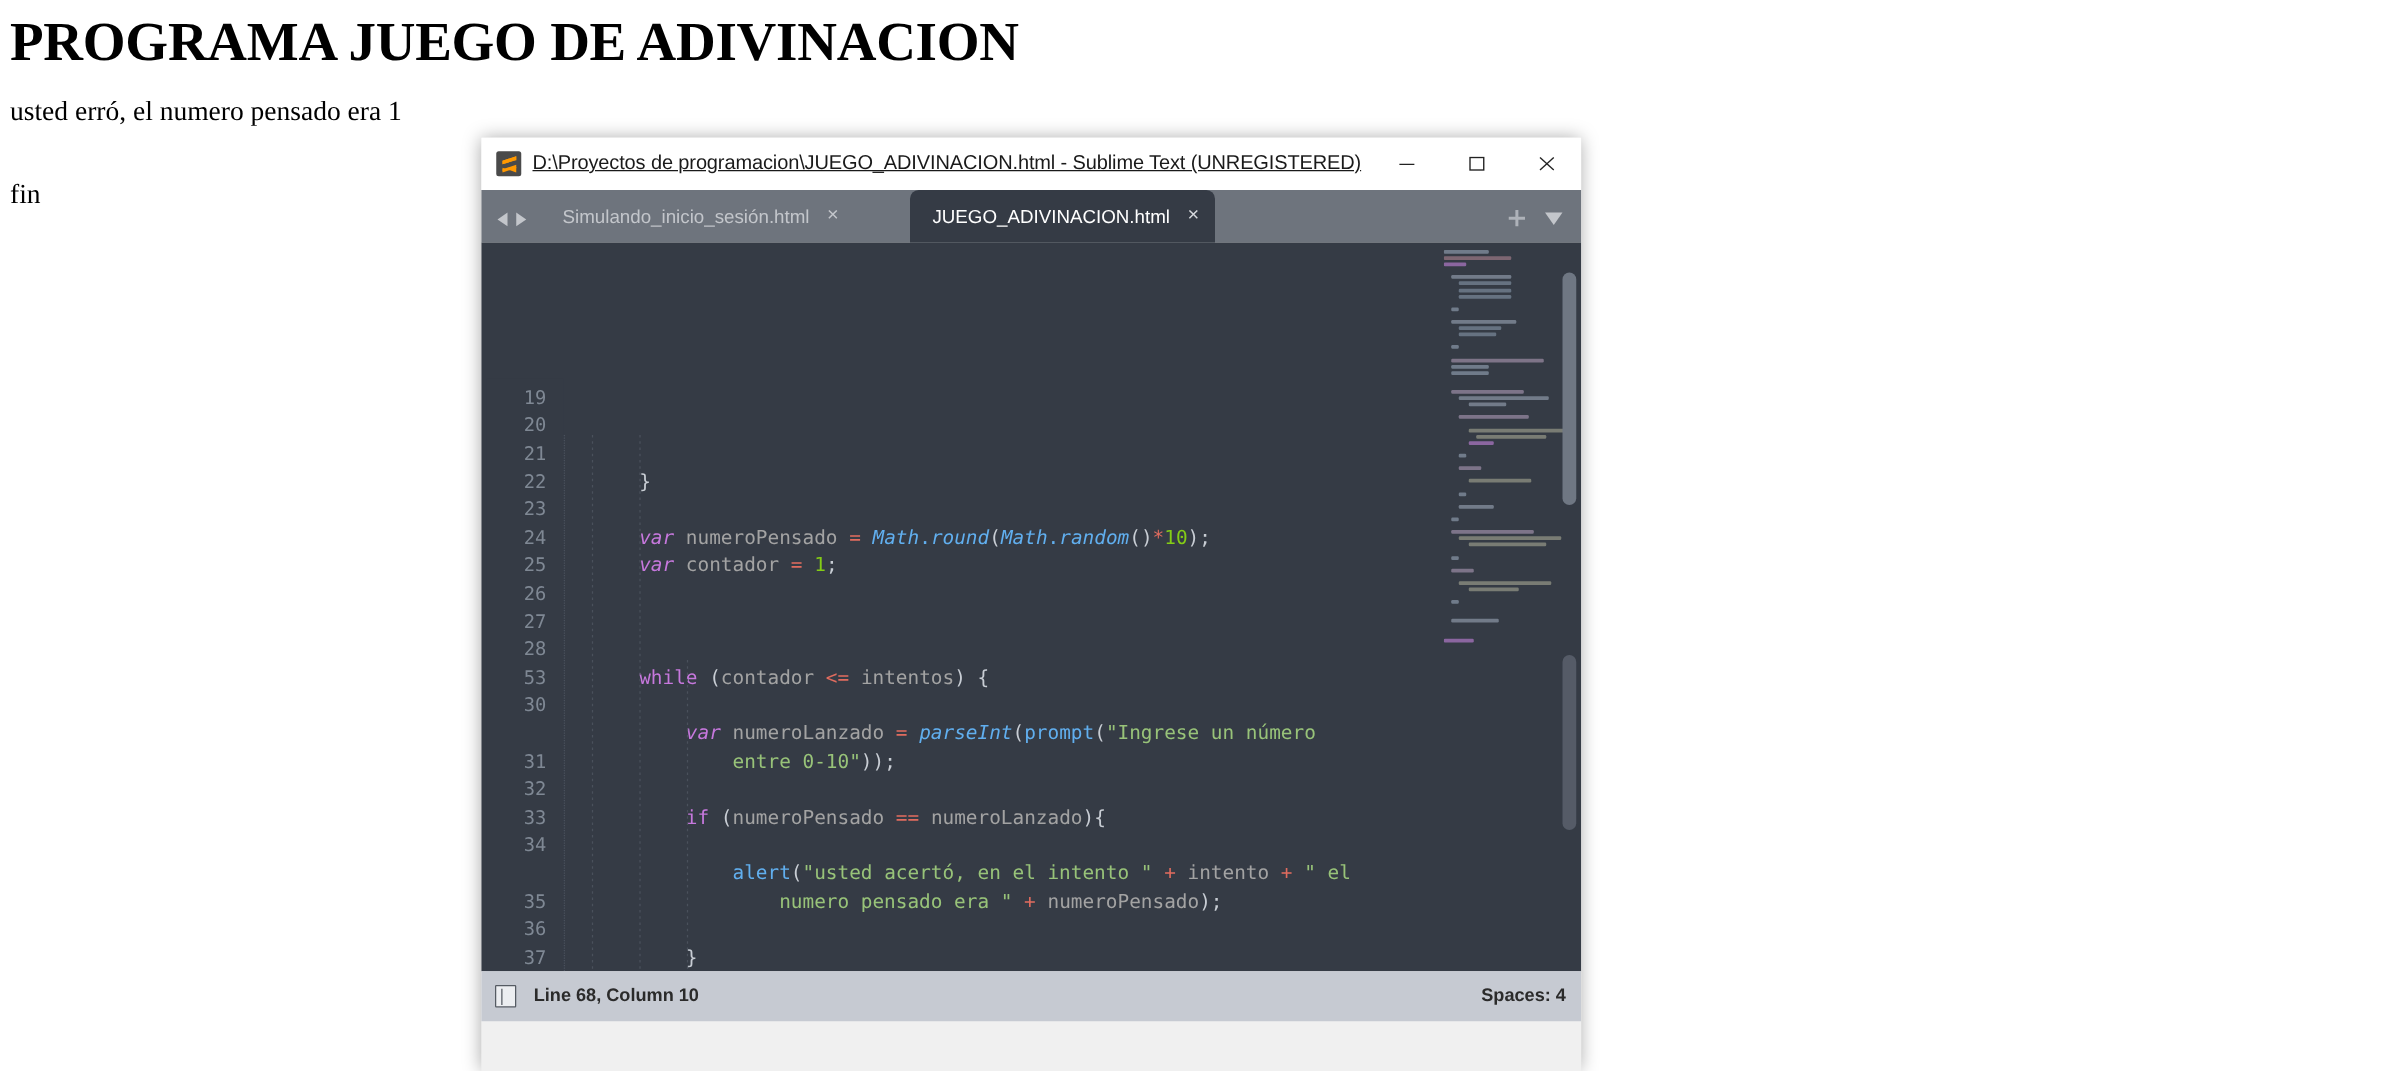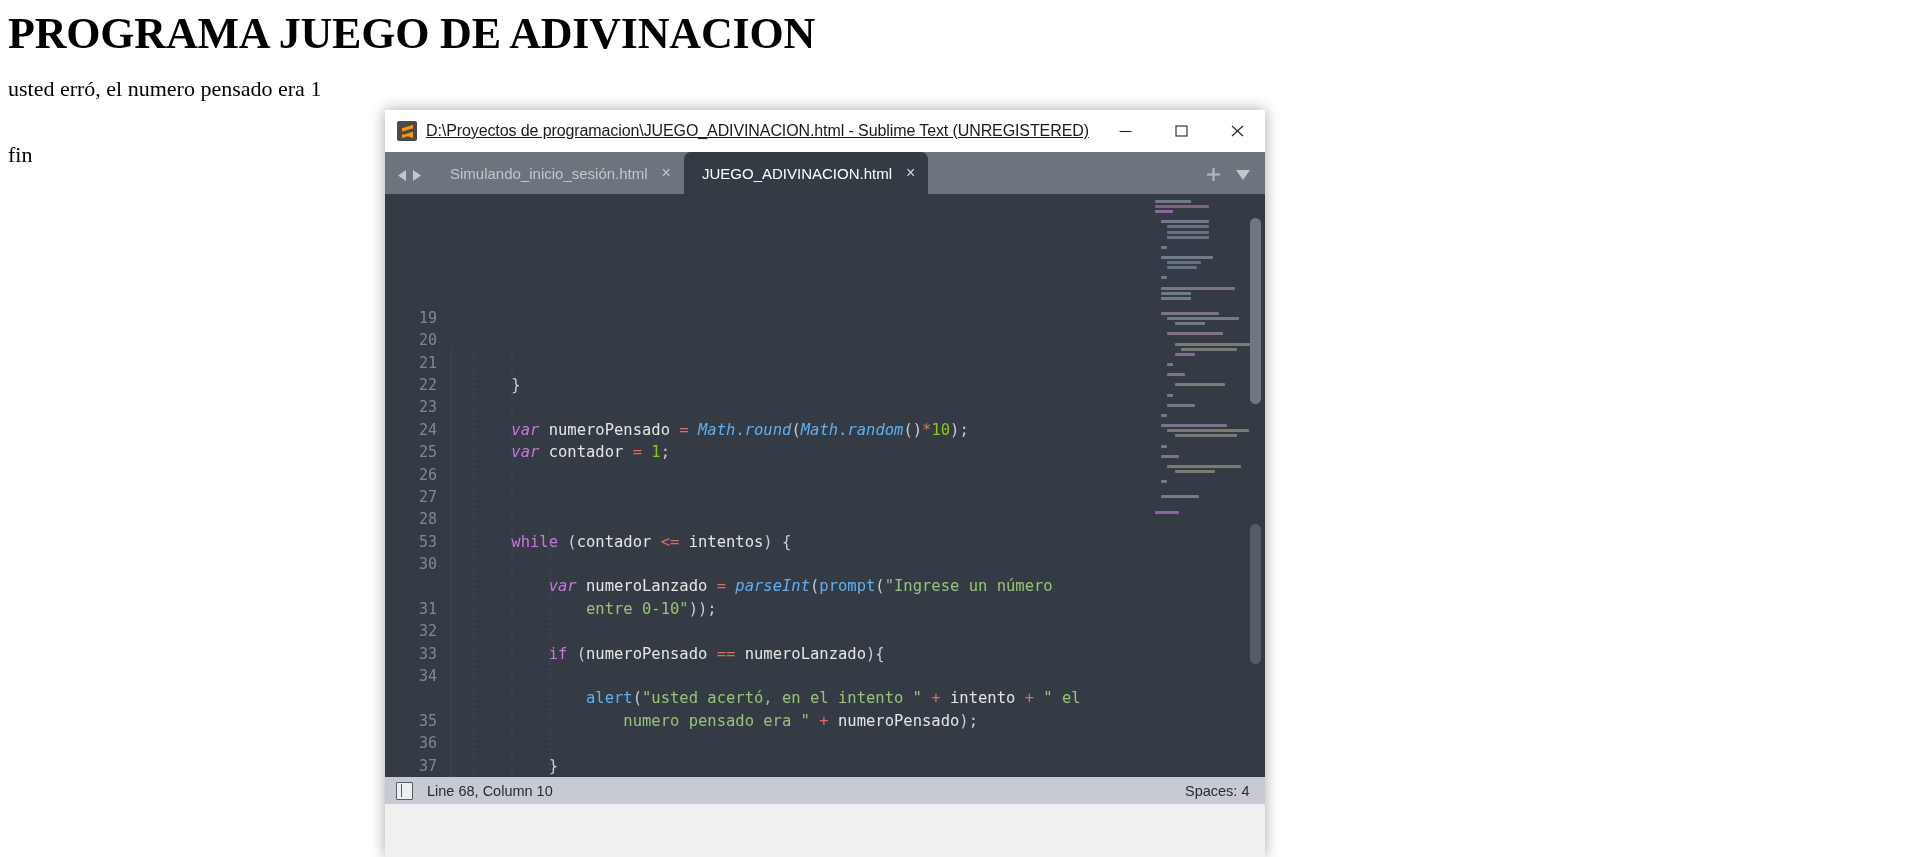--- a/index.html
+++ b/index.html
@@ -145,20 +145,21 @@
     color: #c3c6cb;
     white-space: nowrap;
     cursor: default;
     background: transparent;
   }
   .tab.active {
     background: #353b45;
     color: #ffffff;
     border-top-left-radius: 7px;
     border-top-right-radius: 7px;
+    margin-left: 44px;
   }
   .tab .tab-label { margin-right: 14px; }
   .tab .tab-close {
     font-size: 16px;
     color: #c3c6cb;
     line-height: 1;
     cursor: default;
   }
   .tab.active .tab-close { color: #d6d9dd; }
   .tab-bar-right {
@@ -223,21 +224,21 @@
   }
   
   .t-kw   { color: #c678dd; font-style: italic; }
   .t-kw2  { color: #c678dd; }
   .t-fn   { color: #61afef; font-style: italic; }
   .t-call { color: #61afef; }
   .t-str  { color: #98c379; }
   .t-num  { color: #84cc16; }
   .t-op   { color: #e06c5f; }
   .t-punc { color: #c8cdd4; }
-  .t-var  { color: #e5e5e5; }
+  .t-var  { color: #a3a3a3; }
 
   
   .minimap {
     position: absolute;
     right: 14px;
     top: 0;
     width: 96px;
     height: 583px;
     overflow: hidden;
     pointer-events: none;
@@ -261,27 +262,28 @@
     position: absolute;
     right: 2px;
     width: 11px;
     background: #6f7783;
     border-radius: 6px;
     cursor: default;
   }
 
   
   .status-bar {
-    height: 27px;
+    height: 40px;
     background: #c6cad2;
     display: flex;
     align-items: center;
     font-size: 14.5px;
     color: #2b2b2b;
     position: relative;
+    font-weight: bold;
   }
   .sb-icon {
     margin-left: 11px;
     width: 15px; height: 16px;
     border: 1.6px solid #555b63;
     border-radius: 1px;
     background: #eceef1;
     position: relative;
     flex: none;
     cursor: default;

